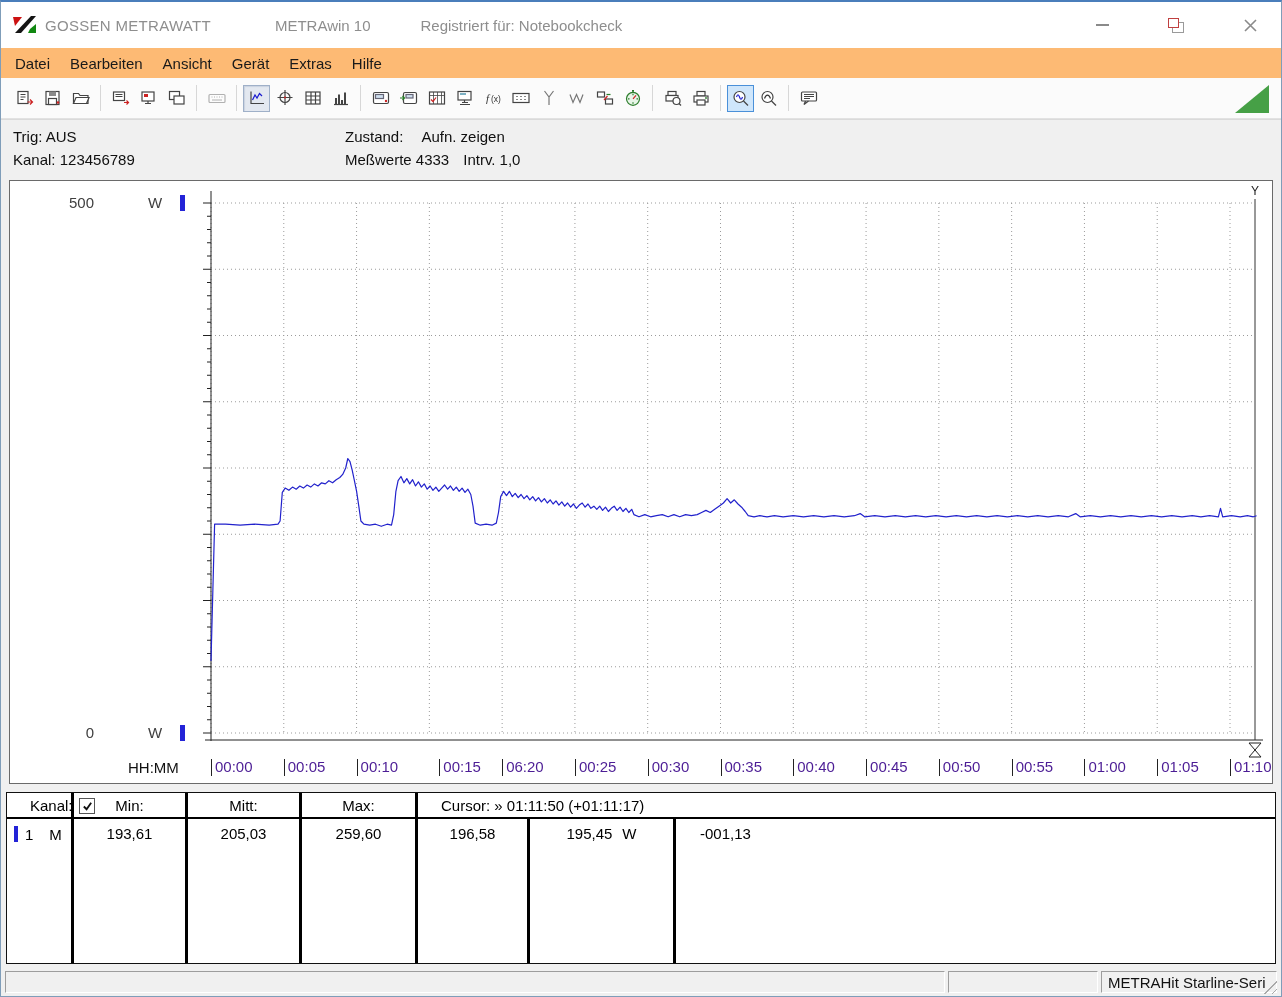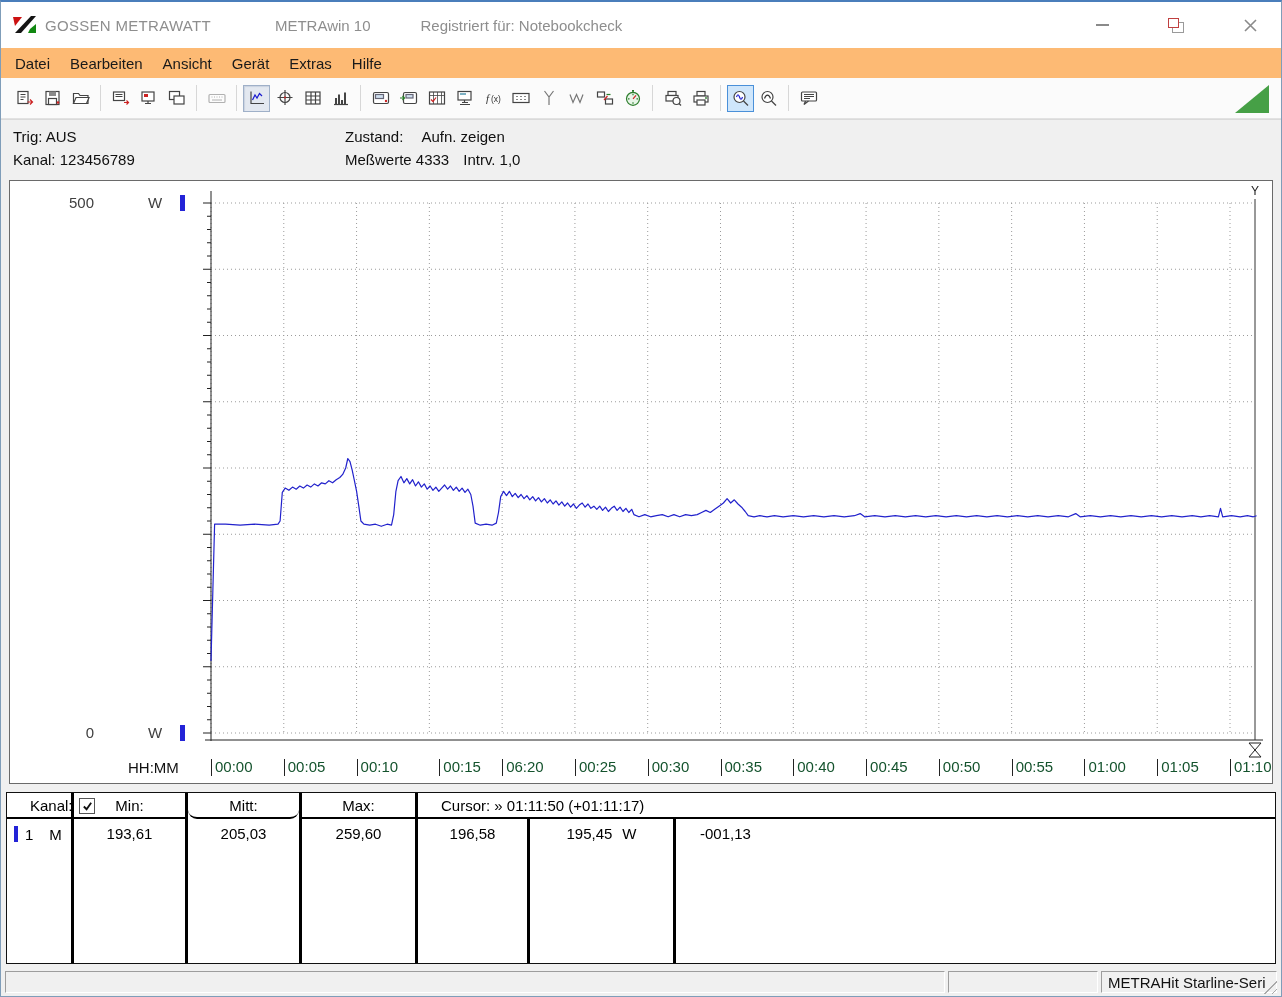--- a/index.html
+++ b/index.html
@@ -42,21 +42,21 @@
   
   .chart-panel{position:relative;margin:6px 8px 0;height:604px;background:#ffffff;border:1px solid #6a6a6a;box-sizing:border-box;}
   #plot-svg{position:absolute;left:0;top:0;}
   .grid{stroke:#9b9b9b;stroke-width:1;stroke-dasharray:1 3;fill:none;}
   .axis{stroke:#222;stroke-width:1;fill:none;}
   .cursorline{stroke:#333;stroke-width:1;fill:none;}
   .chmark{fill:#2323d7;stroke:none;}
   .hourglass{fill:none;stroke:#222;stroke-width:1;}
   .cursor-flag{font-size:12px;fill:#222;stroke:none;font-family:"Liberation Sans",sans-serif;}
   .y-lab{position:absolute;font-size:15px;color:#404040;}
-  .x-tick{position:absolute;top:578px;height:17px;border-left:1px solid #222;padding-left:3px;font-size:15px;line-height:16px;color:#14532d;white-space:nowrap;}
+  .x-tick{position:absolute;top:578px;height:17px;border-left:1px solid #222;padding-left:3px;font-size:15px;line-height:16px;color:#4c1d95;white-space:nowrap;}
   #hhmm-label{position:absolute;left:118px;top:578px;font-size:15px;color:#111;}
   #x-labels{position:absolute;inset:0;pointer-events:none;}
 
   
   .table-panel{margin:8px 5px 0;height:172px;background:#fff;border:1px solid #111;box-sizing:border-box;display:grid;
     grid-template-columns:64px 3px 111px 3px 111px 3px 113px 3px 109px 3px 143px 3px 1fr;
     grid-template-rows:26px 1fr;font-size:15px;color:#000;}
   .sep{background:#000;}
   .th{border-bottom:2px solid #000;display:flex;align-items:center;justify-content:center;position:relative;}
   .th.left{justify-content:flex-start;padding-left:23px;}
@@ -426,21 +426,21 @@
     <div class="sep" style="grid-column:2;grid-row:1/3;"></div>
     <div class="th" style="grid-column:3;grid-row:1;">
       <span class="chk">
           <svg width="11" height="11" viewBox="0 0 12 12">
             <path d="M2 6l3 3 5-7" stroke="#111" fill="none" stroke-width="2"></path>
           </svg>
         </span>
       <span>Min:</span>
     </div>
     <div class="sep" style="grid-column:4;grid-row:1/3;"></div>
-    <div class="th" style="grid-column:5;grid-row:1;border-radius:9px;">Mitt:</div>
+    <div class="th" style="grid-column:5;grid-row:1;">Mitt:</div>
     <div class="sep" style="grid-column:6;grid-row:1/3;"></div>
     <div class="th" style="grid-column:7;grid-row:1;">Max:</div>
     <div class="sep" style="grid-column:8;grid-row:1/3;"></div>
     <div class="th left" style="grid-column:9/14;grid-row:1;">Cursor: » 01:11:50 (+01:11:17)</div>
 
     <div class="ch-cell" style="grid-column:1;grid-row:2;">
       <span class="ch-bar"></span>
       <span>1</span>
       <span class="ch-m">M</span>
     </div>

